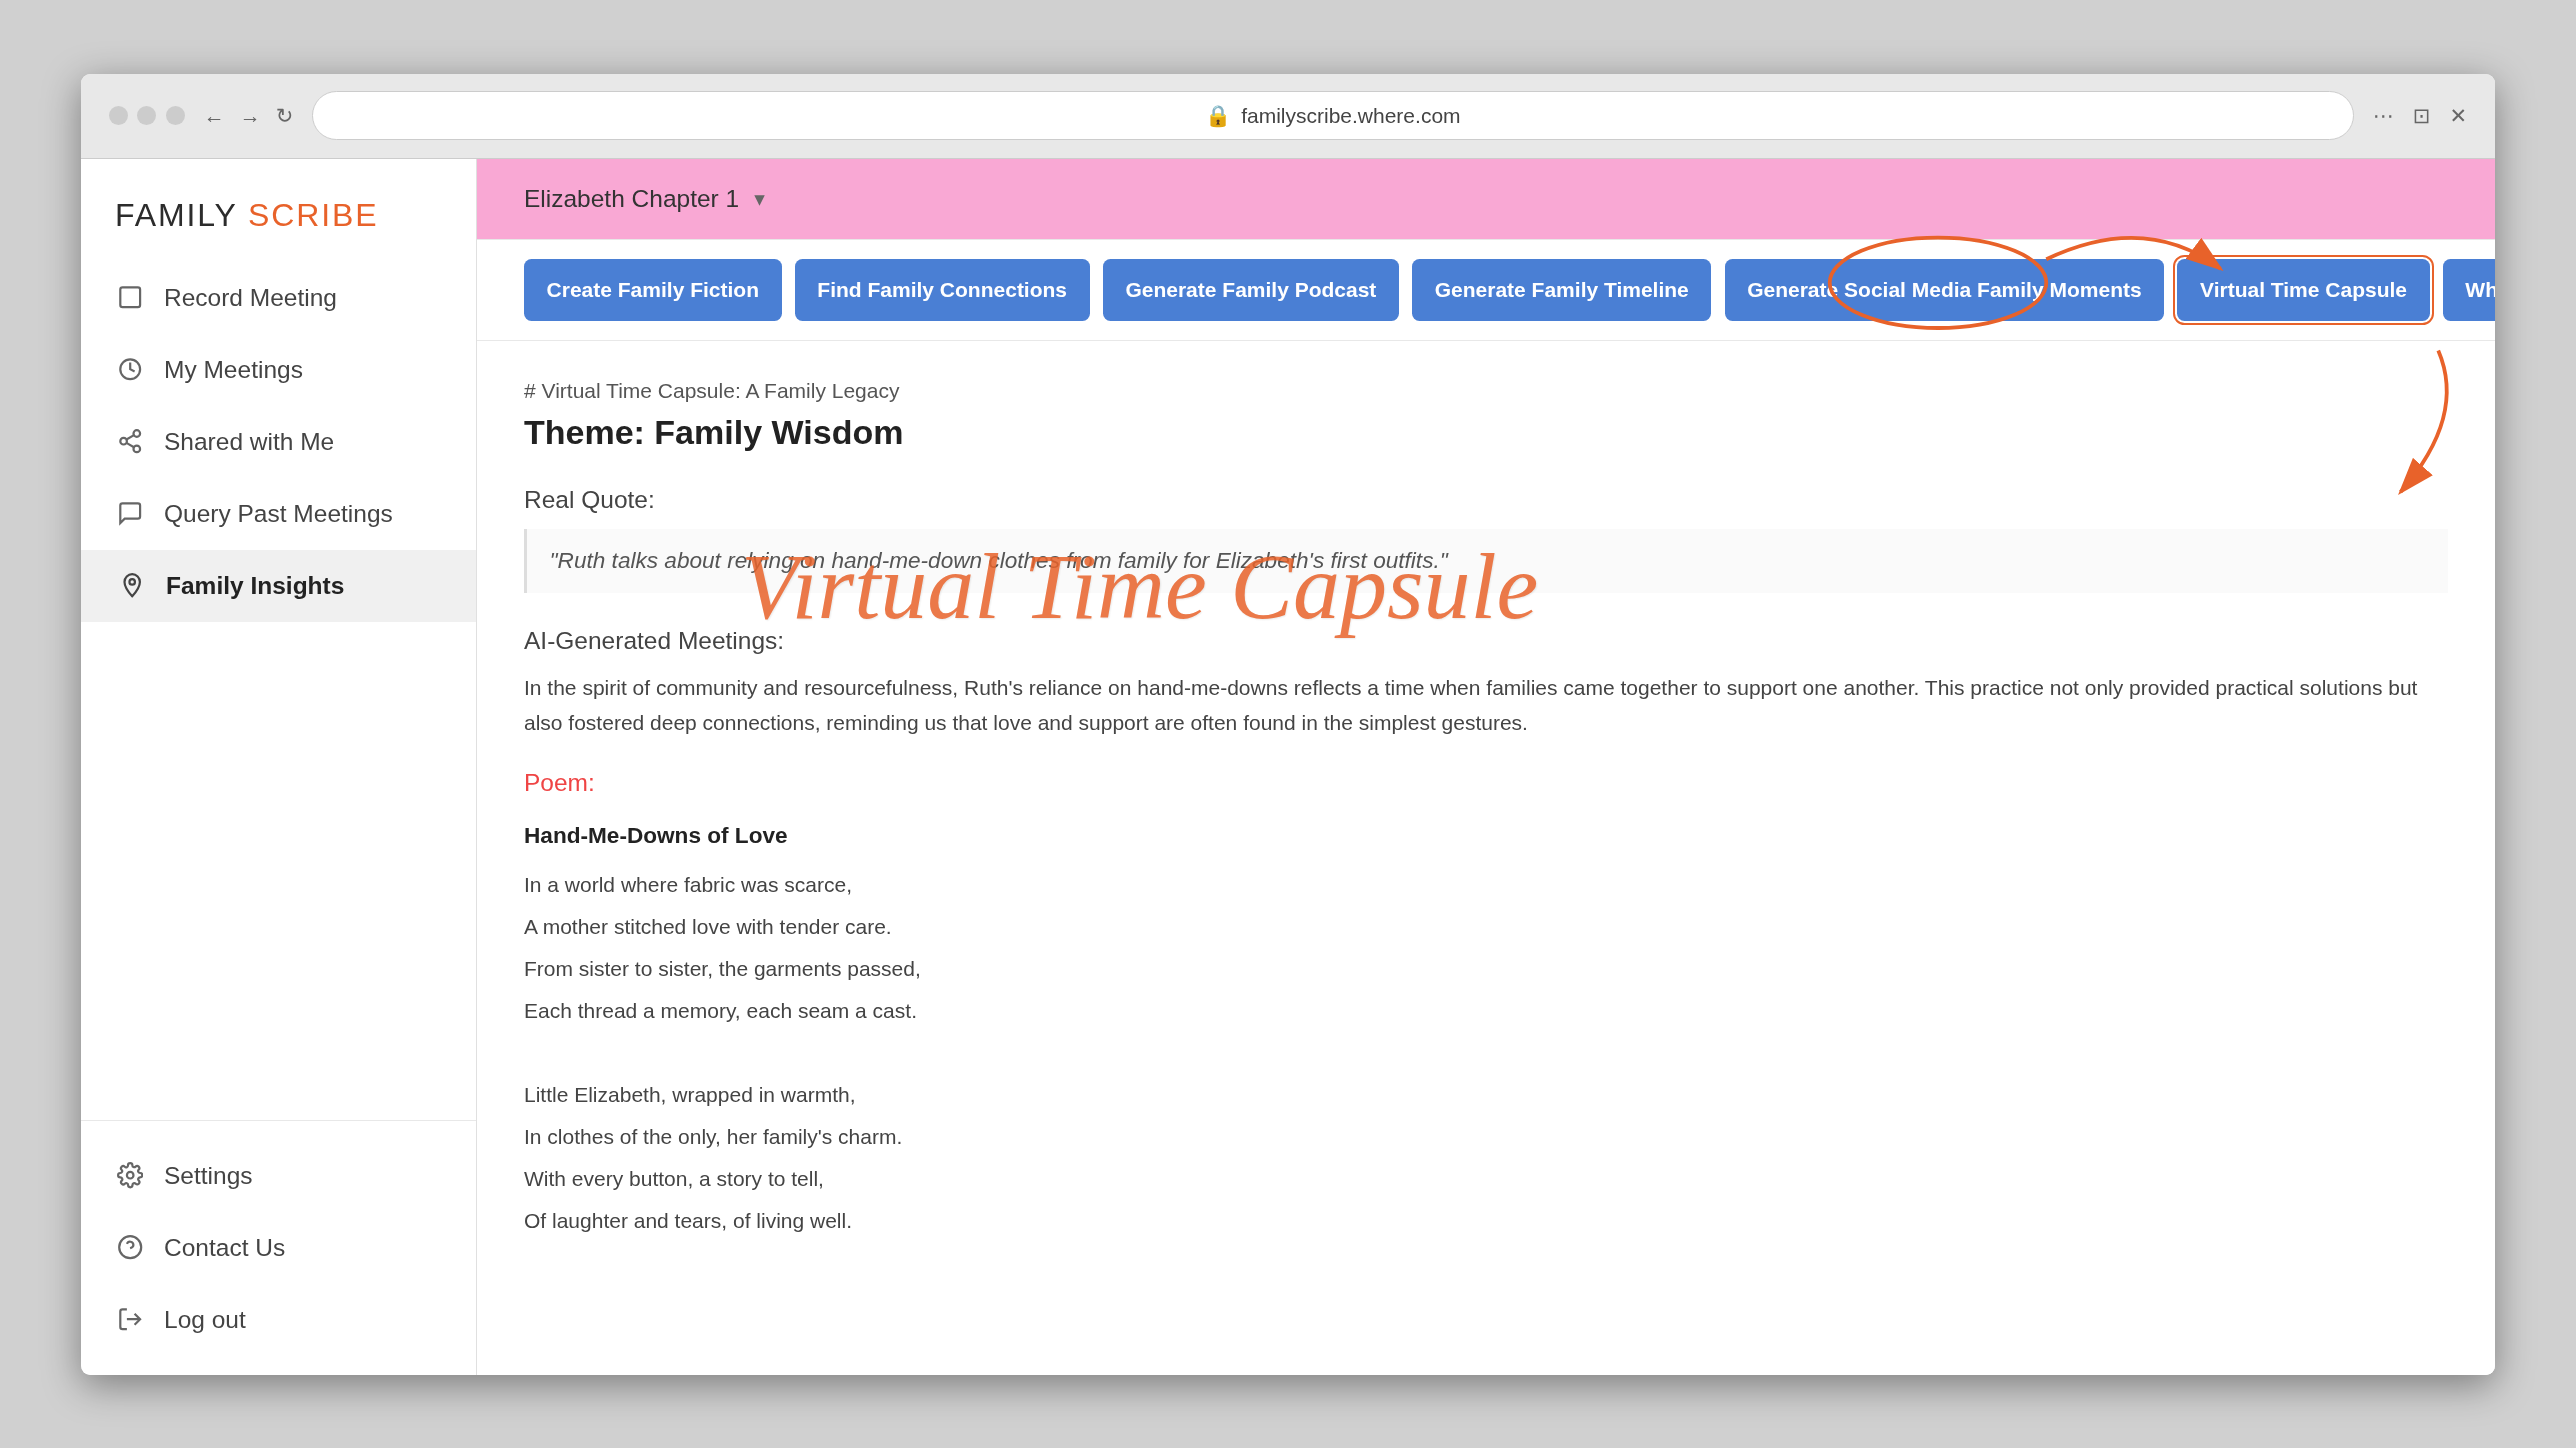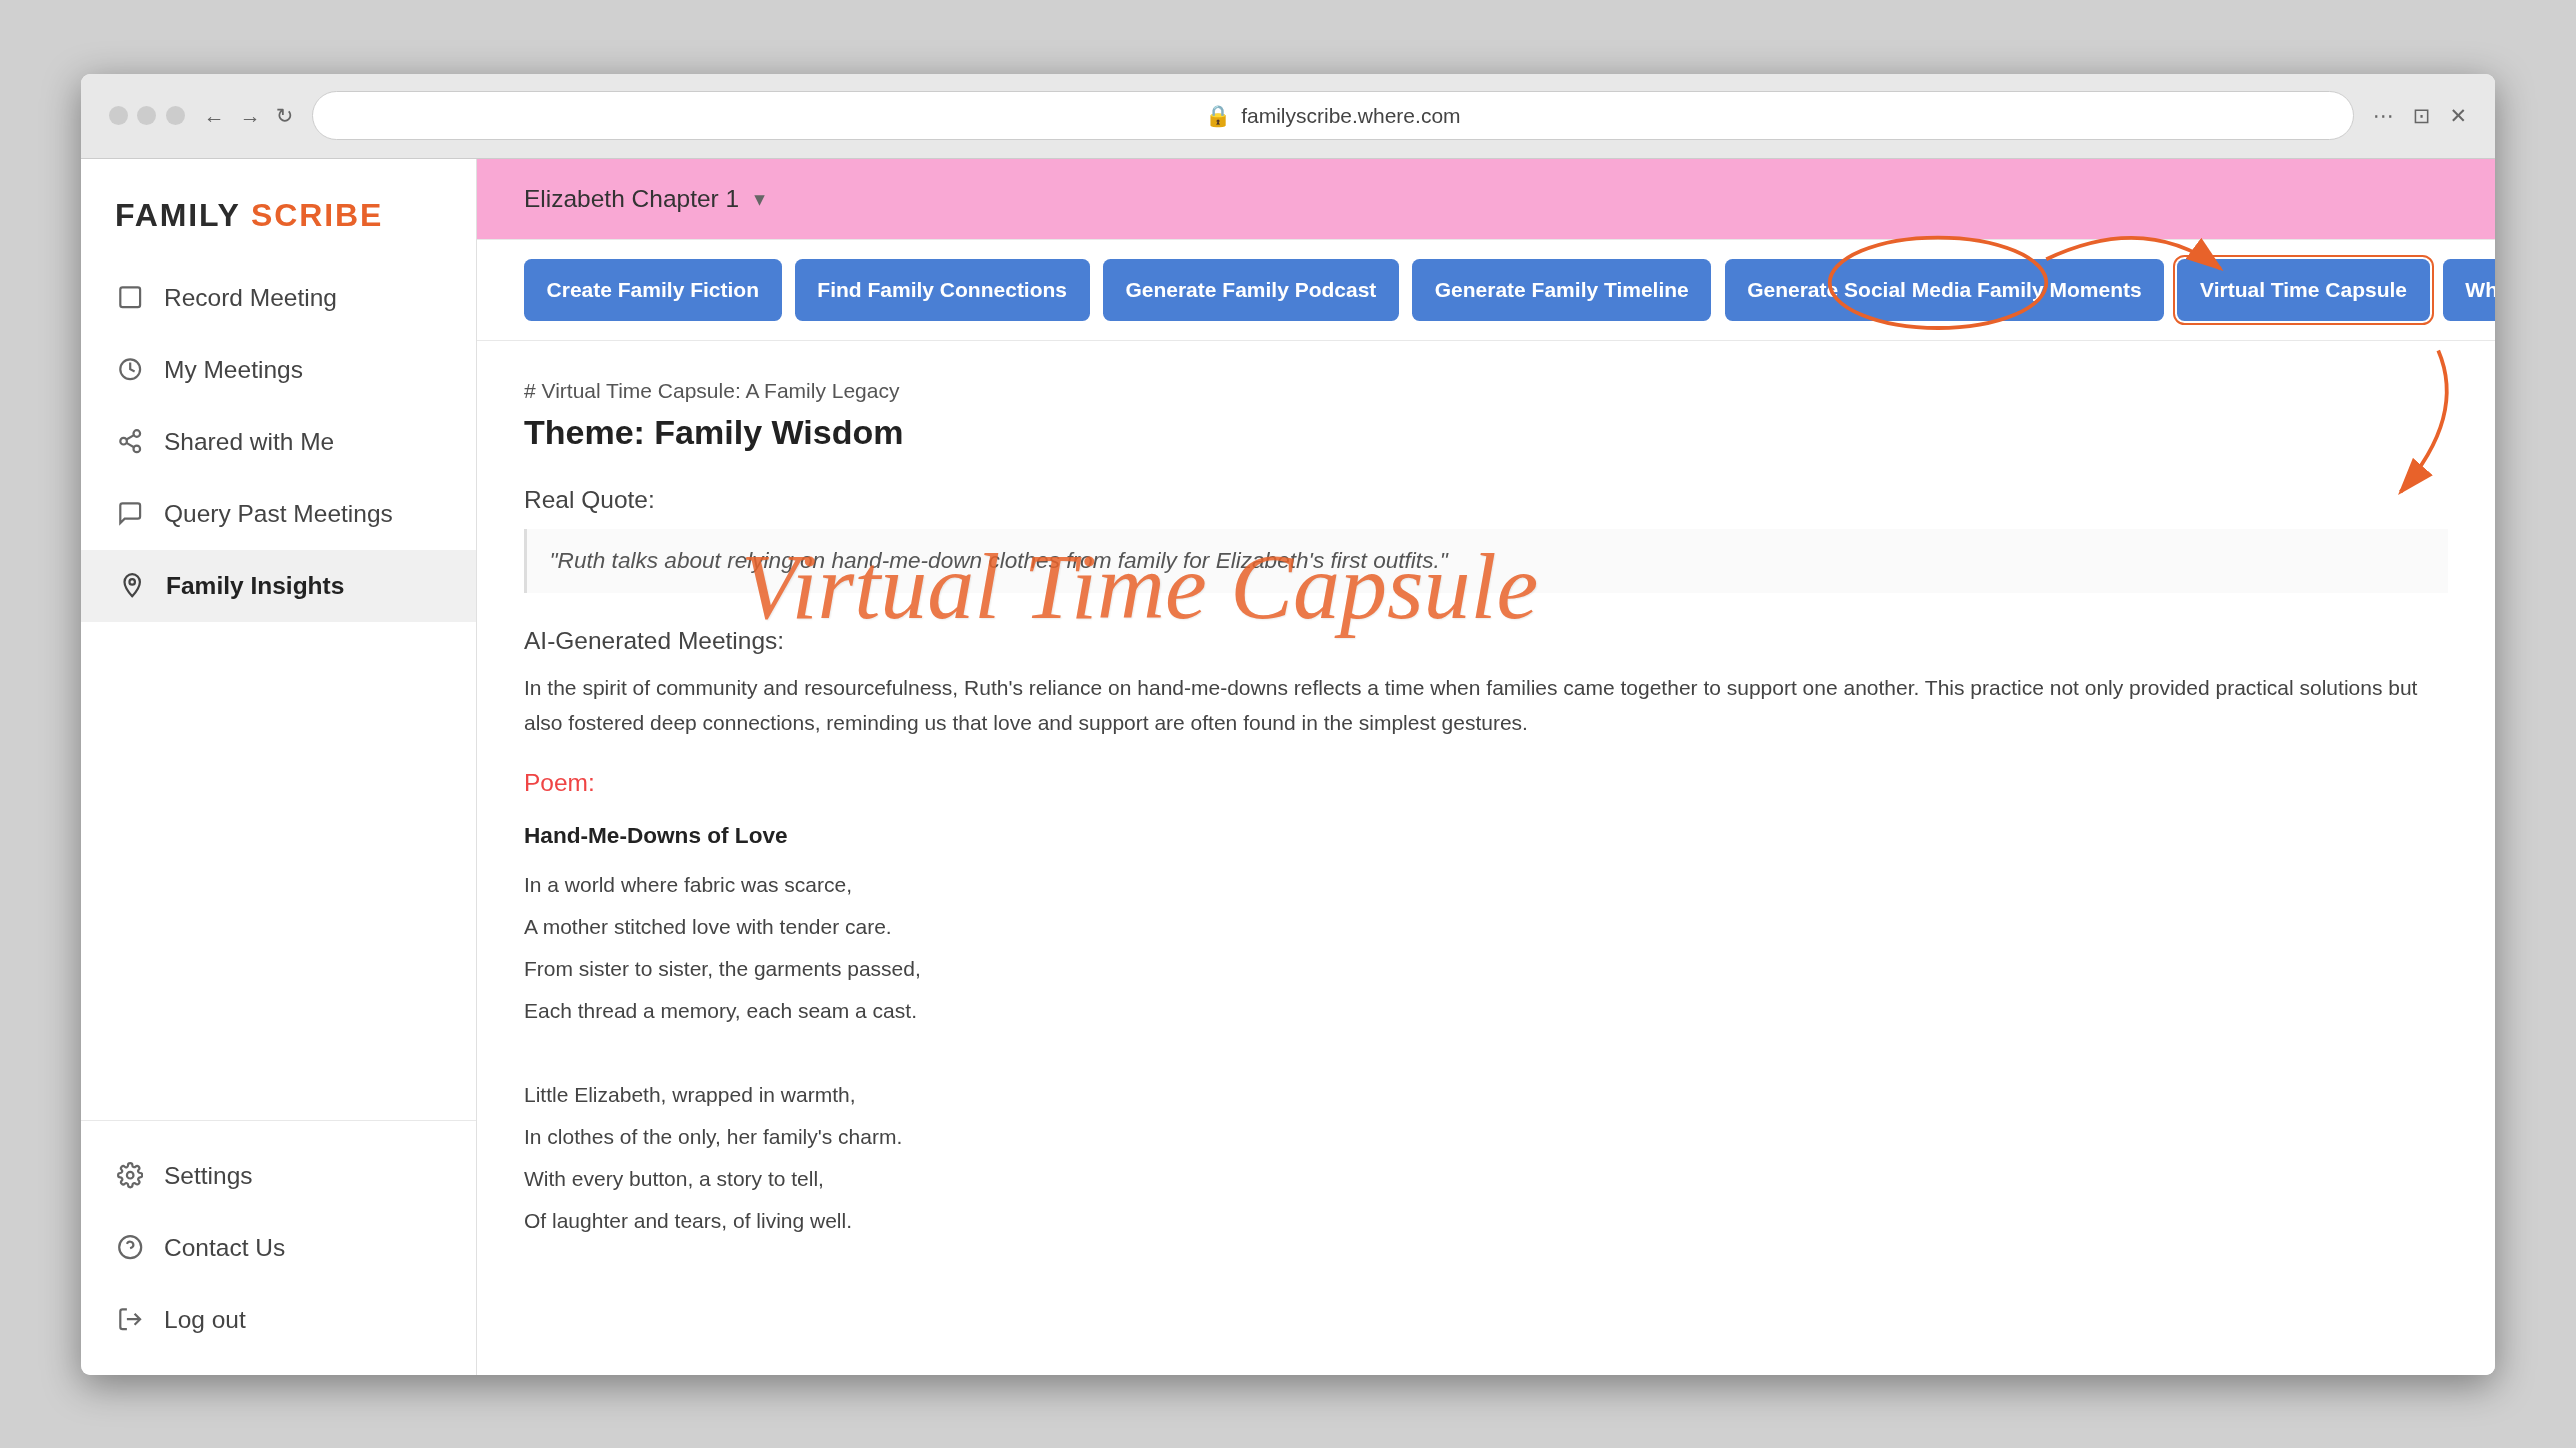--- a/index.html
+++ b/index.html
@@ -91,21 +91,21 @@
       border-right: 0.9px solid #e0e0e0;
       display: flex;
       flex-direction: column;
       flex-shrink: 0;
       padding: 0;
     }
 
     .sidebar-logo {
       padding: 38px 34px 28px;
       font-size: 32px;
-      font-weight: 700;
+      font-weight: 400;
       letter-spacing: 1.9px;
       color: #2c2c2c;
     }
     .sidebar-logo span {
       color: #e8622a;
     }
 
     .sidebar-nav {
       flex: 1;
       padding: 0 0;

